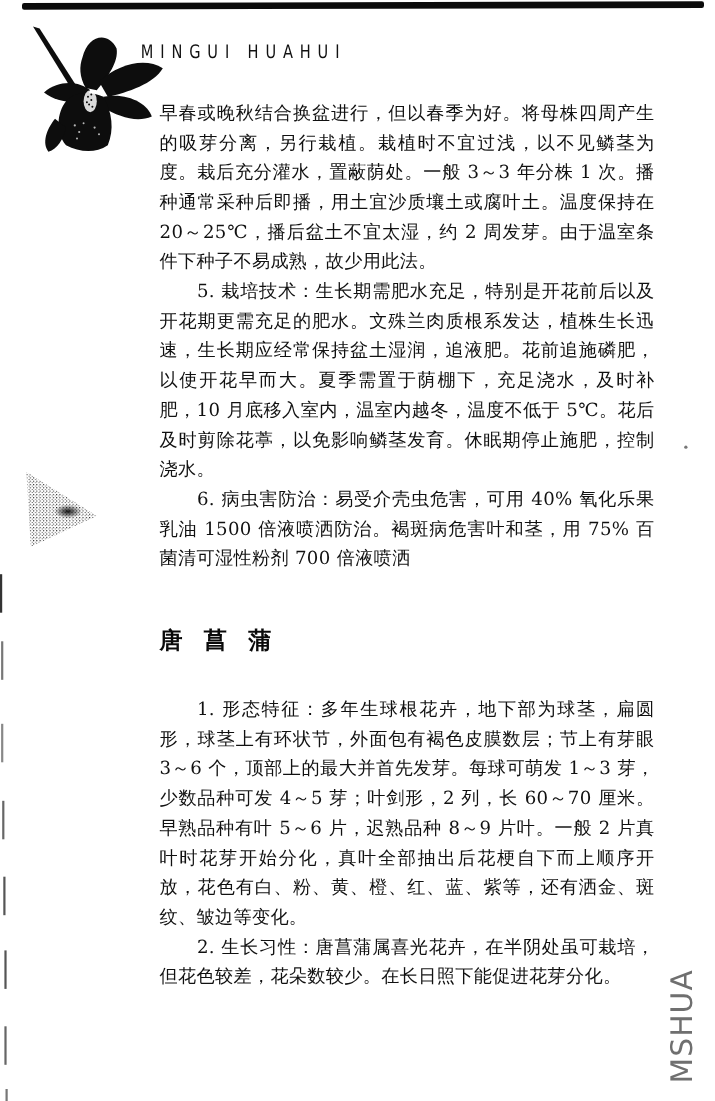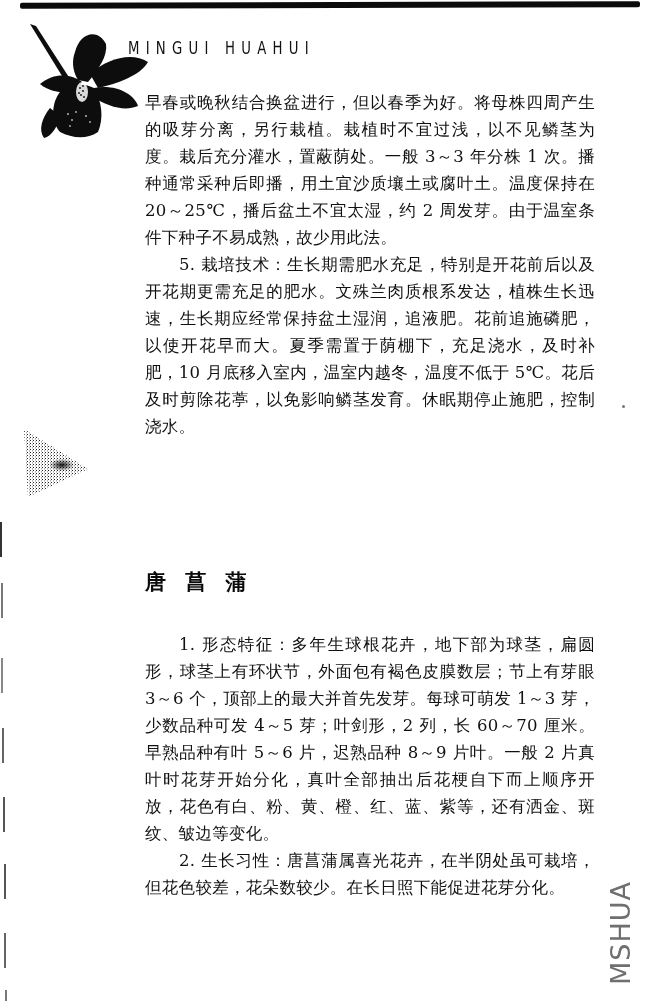--- a/index.html
+++ b/index.html
@@ -152,20 +152,21 @@
       <circle cx="70" cy="100" r="0.9"></circle>
       <circle cx="50" cy="104" r="0.9"></circle>
   </g>
 </svg>
 
 <div class="running-head">MINGUI HUAHUI</div>
 
 <div class="text-block block-1">
   <p>早春或晚秋结合换盆进行，但以春季为好。将母株四周产生的吸芽分离，另行栽植。栽植时不宜过浅，以不见鳞茎为度。栽后充分灌水，置蔽荫处。一般 3～3 年分株 1 次。播种通常采种后即播，用土宜沙质壤土或腐叶土。温度保持在 20～25℃，播后盆土不宜太湿，约 2 周发芽。由于温室条件下种子不易成熟，故少用此法。</p>
   <p class="indent">5. 栽培技术：生长期需肥水充足，特别是开花前后以及开花期更需充足的肥水。文殊兰肉质根系发达，植株生长迅速，生长期应经常保持盆土湿润，追液肥。花前追施磷肥，以使开花早而大。夏季需置于荫棚下，充足浇水，及时补肥，10 月底移入室内，温室内越冬，温度不低于 5℃。花后及时剪除花葶，以免影响鳞茎发育。休眠期停止施肥，控制浇水。</p>
+  <p class="indent">6. 病虫害防治：易受介壳虫危害，可用 40% 氧化乐果乳油 1500 倍液喷洒防治。褐斑病危害叶和茎，用 75% 百菌清可湿性粉剂 700 倍液喷洒</p>
 </div>
 
 <svg class="dither" viewBox="0 0 75 75">
   <defs>
     <pattern id="dots" width="3" height="3" patternUnits="userSpaceOnUse">
       <rect x="0" y="0" width="1" height="1" fill="#222"></rect>
       <rect x="2" y="1.5" width="0.8" height="0.8" fill="#333"></rect>
     </pattern>
     <radialGradient id="core" cx="0.55" cy="0.5" r="0.35">
       <stop offset="0" stop-color="#000" stop-opacity="0.9"></stop>

